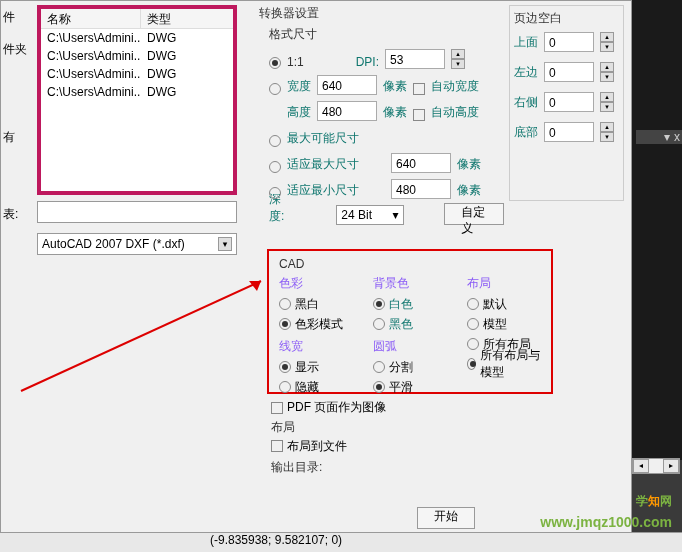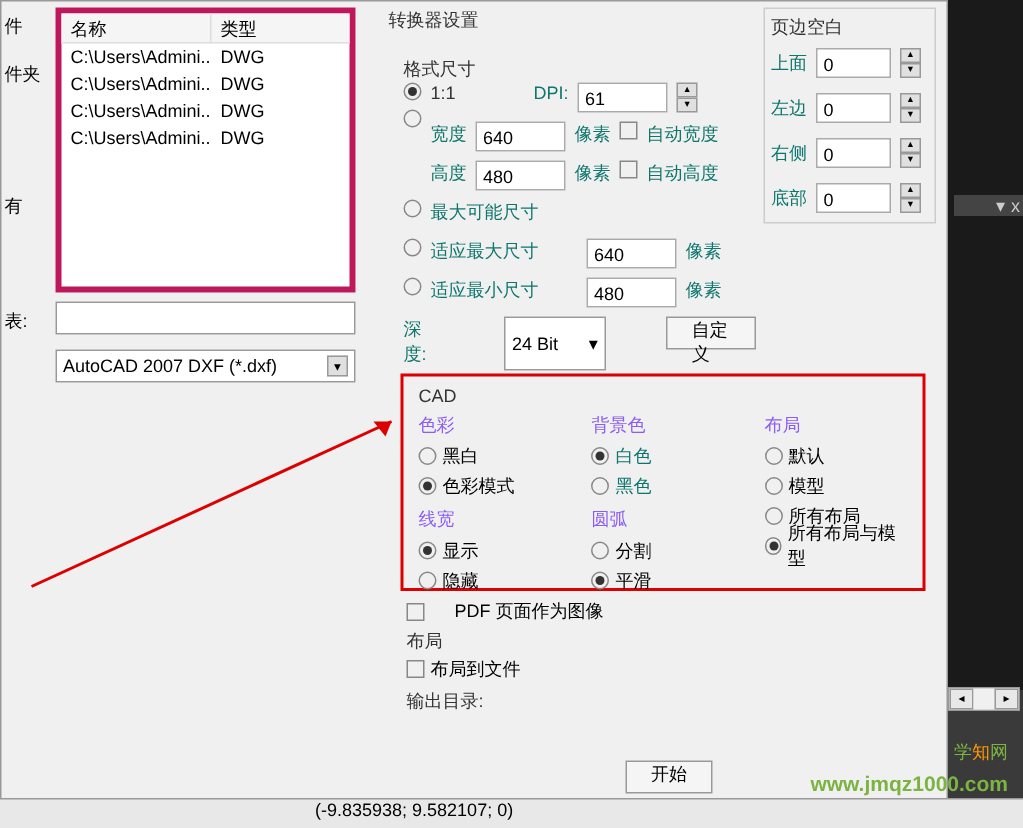--- a/index.html
+++ b/index.html
@@ -14,57 +14,57 @@
 .fr-name{width:100px;padding-left:6px;overflow:hidden;white-space:nowrap}
 .fr-type{width:90px;padding-left:6px}
 .left-label{position:absolute;left:2px;color:#000}
 .lbl-jian{top:8px}
 .lbl-jia{top:40px}
 .lbl-you{top:128px}
 .lbl-biao{top:205px}
 .left-drop{position:absolute;left:36px;top:200px;width:200px;height:22px;background:#fff;border:1px solid #999}
 .format-drop{position:absolute;left:36px;top:232px;width:200px;height:22px;background:#fff;border:1px solid #999;padding:2px 4px;display:flex;justify-content:space-between;align-items:center}
 .drop-arrow{width:14px;height:14px;background:#e0e0e0;border:1px solid #999;text-align:center;line-height:12px;font-size:9px}
-.section-title{font-size:12px;color:#333;margin-bottom:16px}
-.row{display:flex;align-items:flex-start;height:26px;gap:6px}
+.section-title{font-size:12px;color:#333;margin-bottom:4px}
+.row{display:flex;align-items:flex-end;height:26px;gap:6px}
 .lbl{color:#0f766e}
 .lbl-dark{color:#333}
 .radio{width:12px;height:12px;border:1px solid #888;border-radius:50%;display:inline-block;position:relative}
 .radio.sel::after{content:"";position:absolute;left:2px;top:2px;width:6px;height:6px;background:#333;border-radius:50%}
 .chk{width:12px;height:12px;border:1px solid #888;display:inline-block}
 .num-input{width:60px;height:20px;background:#fff;border:1px solid #aaa;padding:0 4px;line-height:20px}
 .spin{width:14px;height:20px;display:flex;flex-direction:column}
 .spin-b{width:14px;height:10px;background:#e0e0e0;border:1px solid #999;font-size:7px;text-align:center;line-height:8px}
-.margin-group{position:absolute;left:508px;top:4px;width:115px;height:144px;border:1px solid #ccc;padding:4px}
+.margin-group{position:absolute;left:508px;top:4px;width:115px;height:196px;border:1px solid #ccc;padding:4px}
 .margin-row{display:flex;align-items:center;height:30px;gap:6px}
 .margin-row .num-input{width:50px}
 .btn{height:22px;padding:0 16px;background:#f5f5f5;border:1px solid #999;line-height:16px;cursor:pointer}
-.cad-group{position:absolute;left:266px;top:248px;width:350px;height:145px;border:2px solid #d00;padding:6px 10px}
+.cad-group{position:absolute;left:266px;top:248px;width:286px;height:145px;border:2px solid #d00;padding:6px 10px}
 .cad-cols{display:flex;gap:20px}
 .cad-col{flex:1}
 .cad-sub{color:#8b5cf6;margin:4px 0 2px}
 .opt-row{display:flex;align-items:center;height:20px;gap:4px}
-.pdf-row{position:absolute;left:270px;top:398px;display:flex;align-items:center;gap:20px}
+.pdf-row{position:absolute;left:270px;top:398px;display:flex;align-items:center;gap:4px}
 .layout-sec{position:absolute;left:270px;top:418px}
 .output-sec{position:absolute;left:270px;top:458px}
 .out-input{width:240px;height:22px;background:#fff;border:1px solid #999;padding:0 4px;line-height:22px;margin-top:4px}
 .start-row{position:absolute;left:270px;top:506px;width:350px;display:flex;justify-content:center}
 .arrow-svg{position:absolute;left:10px;top:260px;pointer-events:none}
 .status-bar{position:absolute;left:0;bottom:0;width:682px;height:20px;background:#e8e8e8;border-top:1px solid #999;display:flex;padding:0 10px;gap:20px;font-size:11px}
 .watermark{position:absolute;right:10px;bottom:22px;text-align:right}
-.wm-cn{font-size:36px;font-weight:normal}
+.wm-cn{font-size:36px;font-weight:bold}
 .wm-cn .g{color:#7cb342}.wm-cn .o{color:#ff9800}
 .wm-url{color:#7cb342;font-size:14px;font-weight:bold}
 .dark-area{position:absolute;left:632px;top:0;width:50px;height:460px;background:#1a1a1a}
 .dark-chrome{position:absolute;right:0;top:130px;width:46px;height:14px;background:#444;color:#ccc;font-size:9px;display:flex;align-items:center;justify-content:flex-end;gap:4px;padding:0 2px}
 .scroll-h{position:absolute;left:632px;top:458px;width:48px;height:16px;background:#ddd;border:1px solid #999;display:flex}
 .scroll-btn{width:16px;height:14px;background:#e8e8e8;border:1px solid #999;font-size:8px;text-align:center;line-height:12px}
 .scroll-track{flex:1;background:#f0f0f0}
 .converter-settings{position:absolute;left:258px;top:4px;width:245px}
-.depth-drop{width:90px;height:36px;background:#fff;border:1px solid #999;padding:0 4px;display:flex;justify-content:space-between;align-items:center}
+.depth-drop{width:90px;height:20px;background:#fff;border:1px solid #999;padding:0 4px;display:flex;justify-content:space-between;align-items:center}
 </style>
 </head>
 <body>
 
 <div class="dialog">
 
   <div class="left-panel">
     <span class="left-label lbl-jian">件</span>
     <span class="left-label lbl-jia">件夹</span>
     <span class="left-label lbl-you">有</span>
@@ -102,21 +102,21 @@
 
   <div class="converter-settings">
     <div class="section-title">转换器设置</div>
     <div style="padding-left:10px">
       <div class="lbl-dark">格式尺寸</div>
       <div class="row">
         <span class="radio sel"></span>
         <span class="lbl-dark">1:1</span>
         <span style="width:40px"></span>
         <span class="lbl">DPI:</span>
-        <span class="num-input">61</span>
+        <span class="num-input">53</span>
         <span class="spin">
             <span class="spin-b">▴</span>
             <span class="spin-b">▾</span>
           </span>
       </div>
       <div class="row">
         <span class="radio" style="margin-top:-8px"></span>
         <span class="lbl">宽度</span>
         <span class="num-input">640</span>
         <span class="lbl">像素</span>

